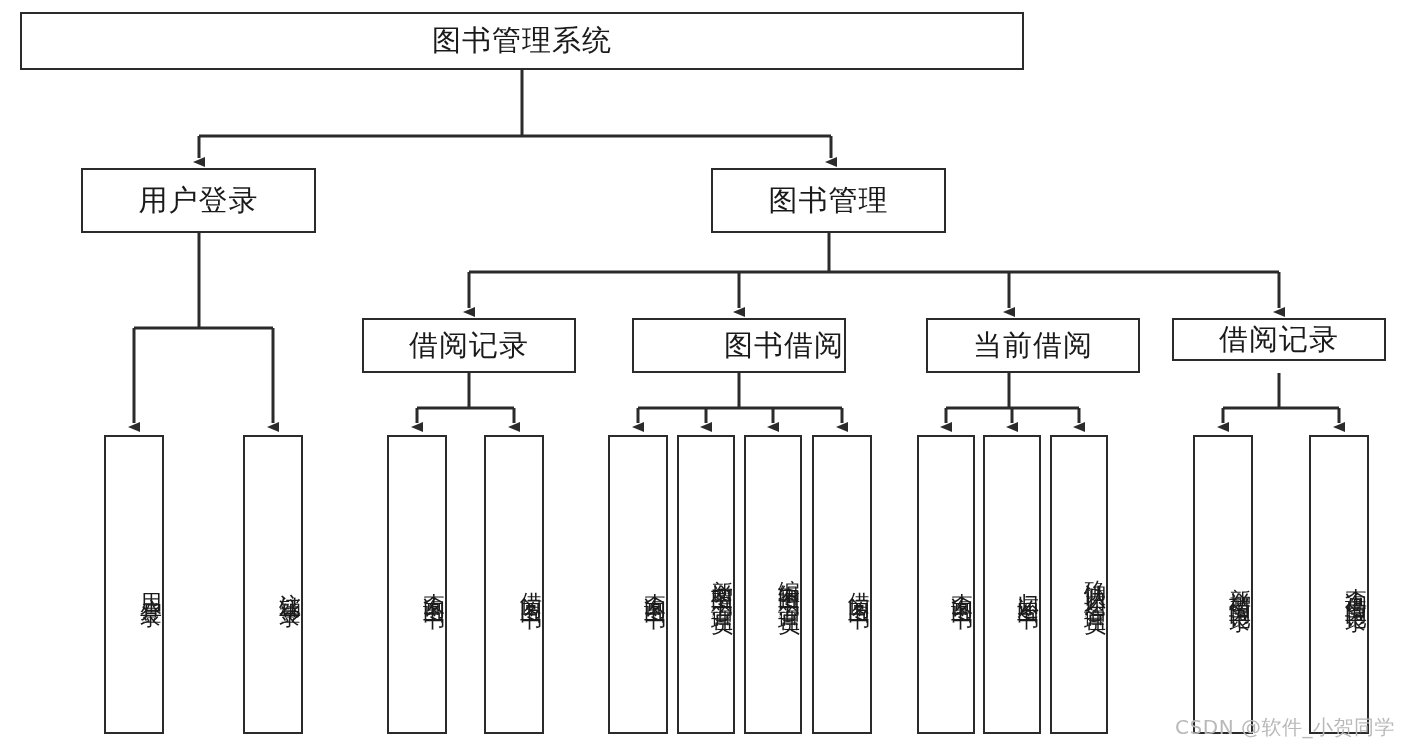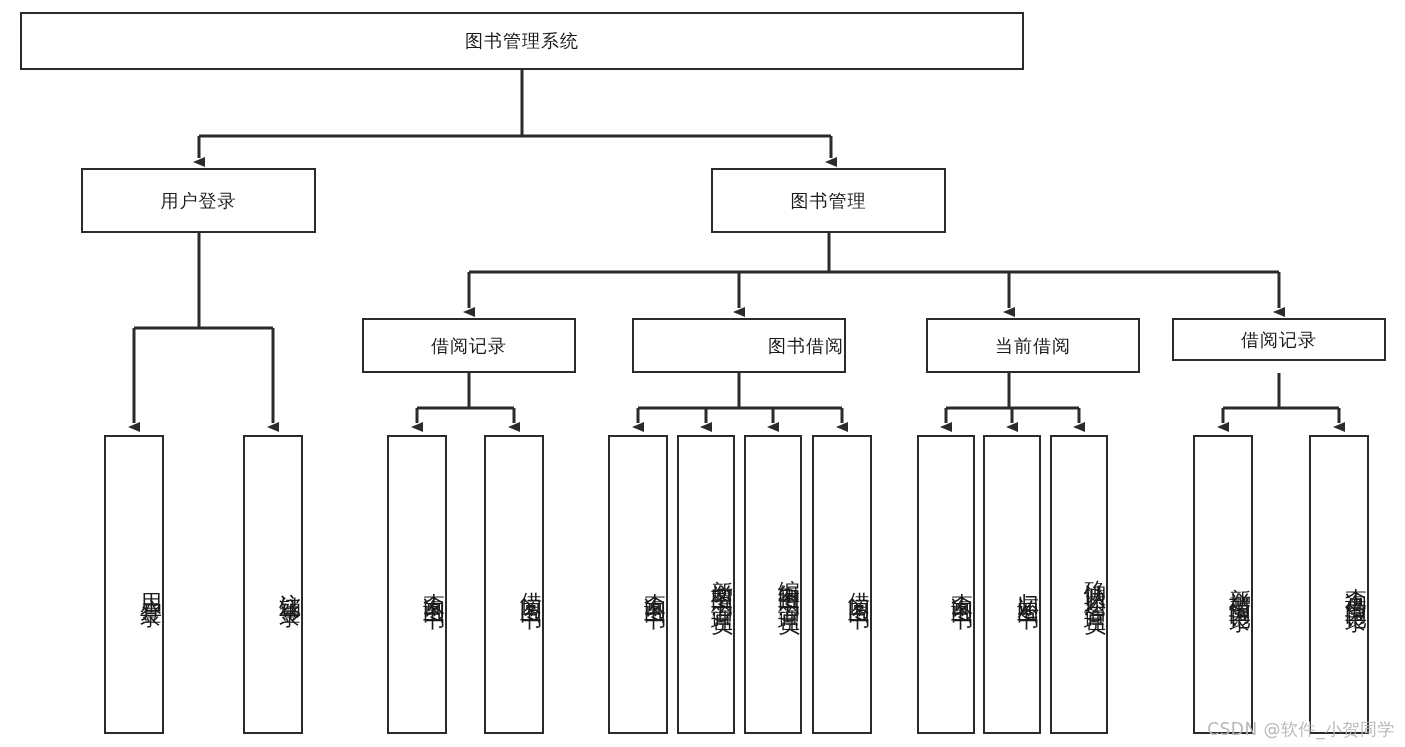--- a/index.html
+++ b/index.html
@@ -29,21 +29,21 @@
     position: absolute;
     box-sizing: border-box;
     background: #ffffff;
     border: 2.5px solid #2b2b2b;
     display: flex;
     align-items: center;
     justify-content: center;
     color: #1a1a1a;
   }
   .node.horiz {
-    font-size: 18px;
+    font-size: 29px;
     letter-spacing: 1px;
     line-height: 1.1;
   }
   .node.vert {
     writing-mode: vertical-rl;
     text-orientation: upright;
     font-size: 22px;
     letter-spacing: 5px;
     line-height: 1.0;
     padding-top: 6px;
@@ -55,21 +55,21 @@
   .node.vert.top-align {
     align-items: flex-start;
   }
   .node .vtext {
     display: block;
   }
   #watermark {
     position: absolute;
     right: 10px;
     bottom: 6px;
-    font-size: 17px;
+    font-size: 20px;
     color: #b9b9b9;
     letter-spacing: 0.5px;
     font-family: "DejaVu Sans", "Liberation Sans", sans-serif;
     white-space: nowrap;
     margin-left: 7px;
   }
 </style>
 </head>
 <body>
 

